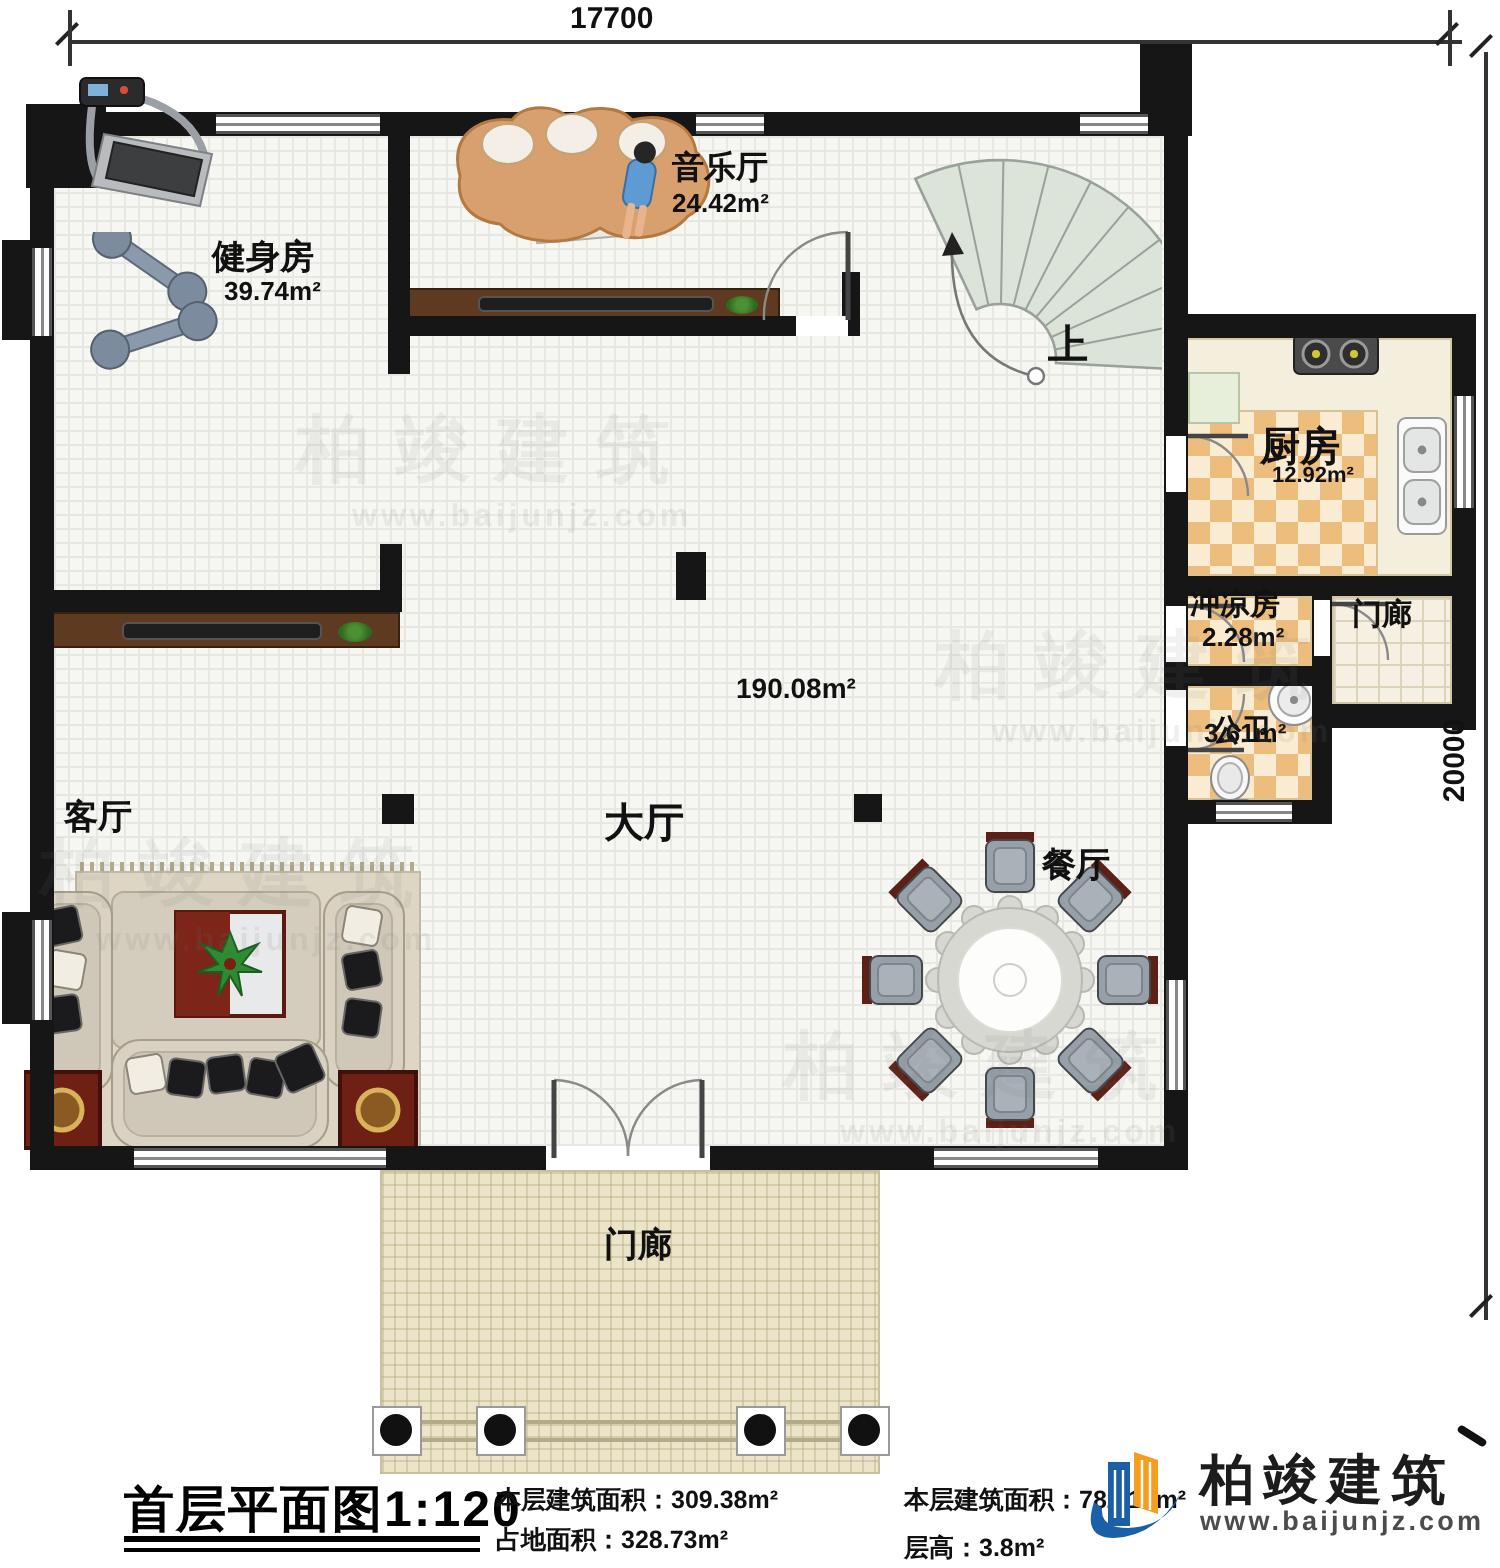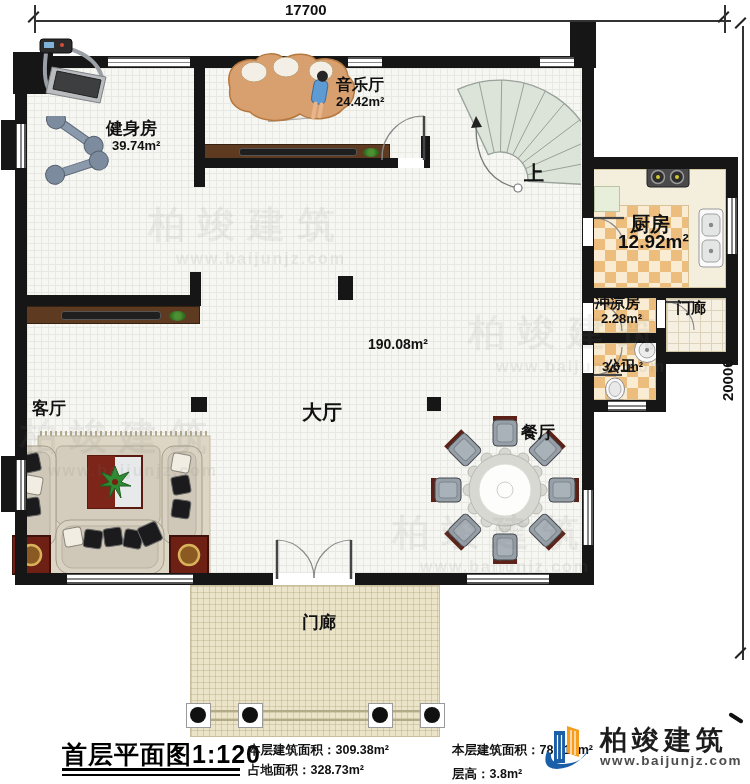--- a/index.html
+++ b/index.html
@@ -335,21 +335,21 @@
     <path d="M2,2 A28,28 0 0 1 30,30" fill="none" stroke="#8a8a8a" stroke-width="1.2"></path>
     <line x1="2" y1="2" x2="30" y2="2" stroke="#444" stroke-width="2.2"></line>
   </svg>
 
   <div class="lbl" style="left:106px;top:120px;font-size:17px">健身房</div>
   <div class="lbl" style="left:112px;top:139px;font-size:13px">39.74m²</div>
   <div class="lbl" style="left:336px;top:76px;font-size:16px">音乐厅</div>
   <div class="lbl" style="left:336px;top:95px;font-size:13px">24.42m²</div>
   <div class="lbl" style="left:524px;top:162px;font-size:20px">上</div>
   <div class="lbl" style="left:630px;top:213px;font-size:20px">厨房</div>
-  <div class="lbl" style="left:618px;top:232px;font-size:19px">12.92m²</div>
+  <div class="lbl" style="left:636px;top:232px;font-size:11px">12.92m²</div>
   <div class="lbl" style="left:595px;top:295px;font-size:15px">冲凉房</div>
   <div class="lbl" style="left:601px;top:312px;font-size:13px">2.28m²</div>
   <div class="lbl" style="left:676px;top:300px;font-size:15px">门廊</div>
   <div class="lbl" style="left:606px;top:358px;font-size:15px">公卫</div>
   <div class="lbl" style="left:602px;top:360px;font-size:13px">3.61m²</div>
   <div class="lbl" style="left:368px;top:337px;font-size:14px">190.08m²</div>
   <div class="lbl" style="left:302px;top:401px;font-size:20px">大厅</div>
   <div class="lbl" style="left:32px;top:400px;font-size:17px">客厅</div>
   <div class="lbl" style="left:521px;top:424px;font-size:17px">餐厅</div>
   <div class="lbl" style="left:302px;top:614px;font-size:17px">门廊</div>

